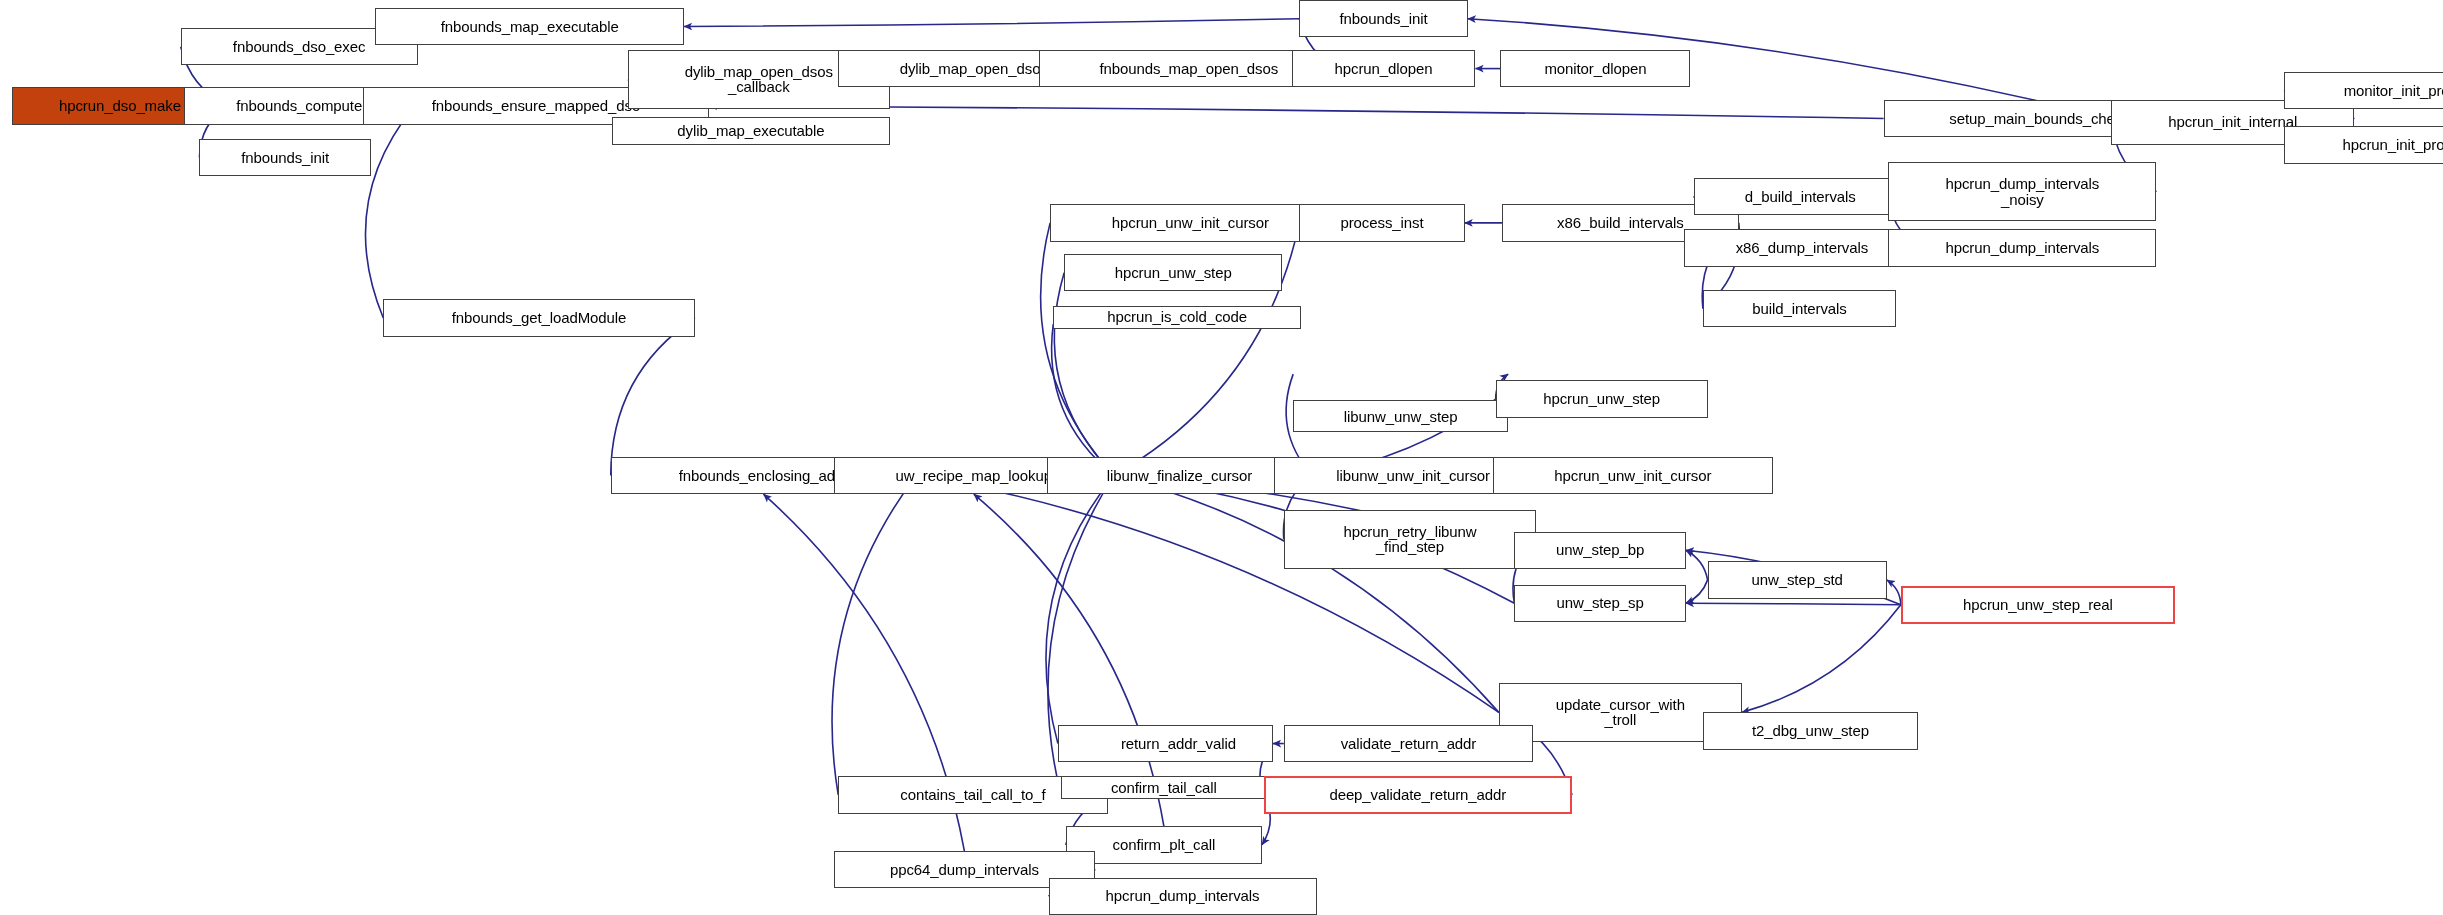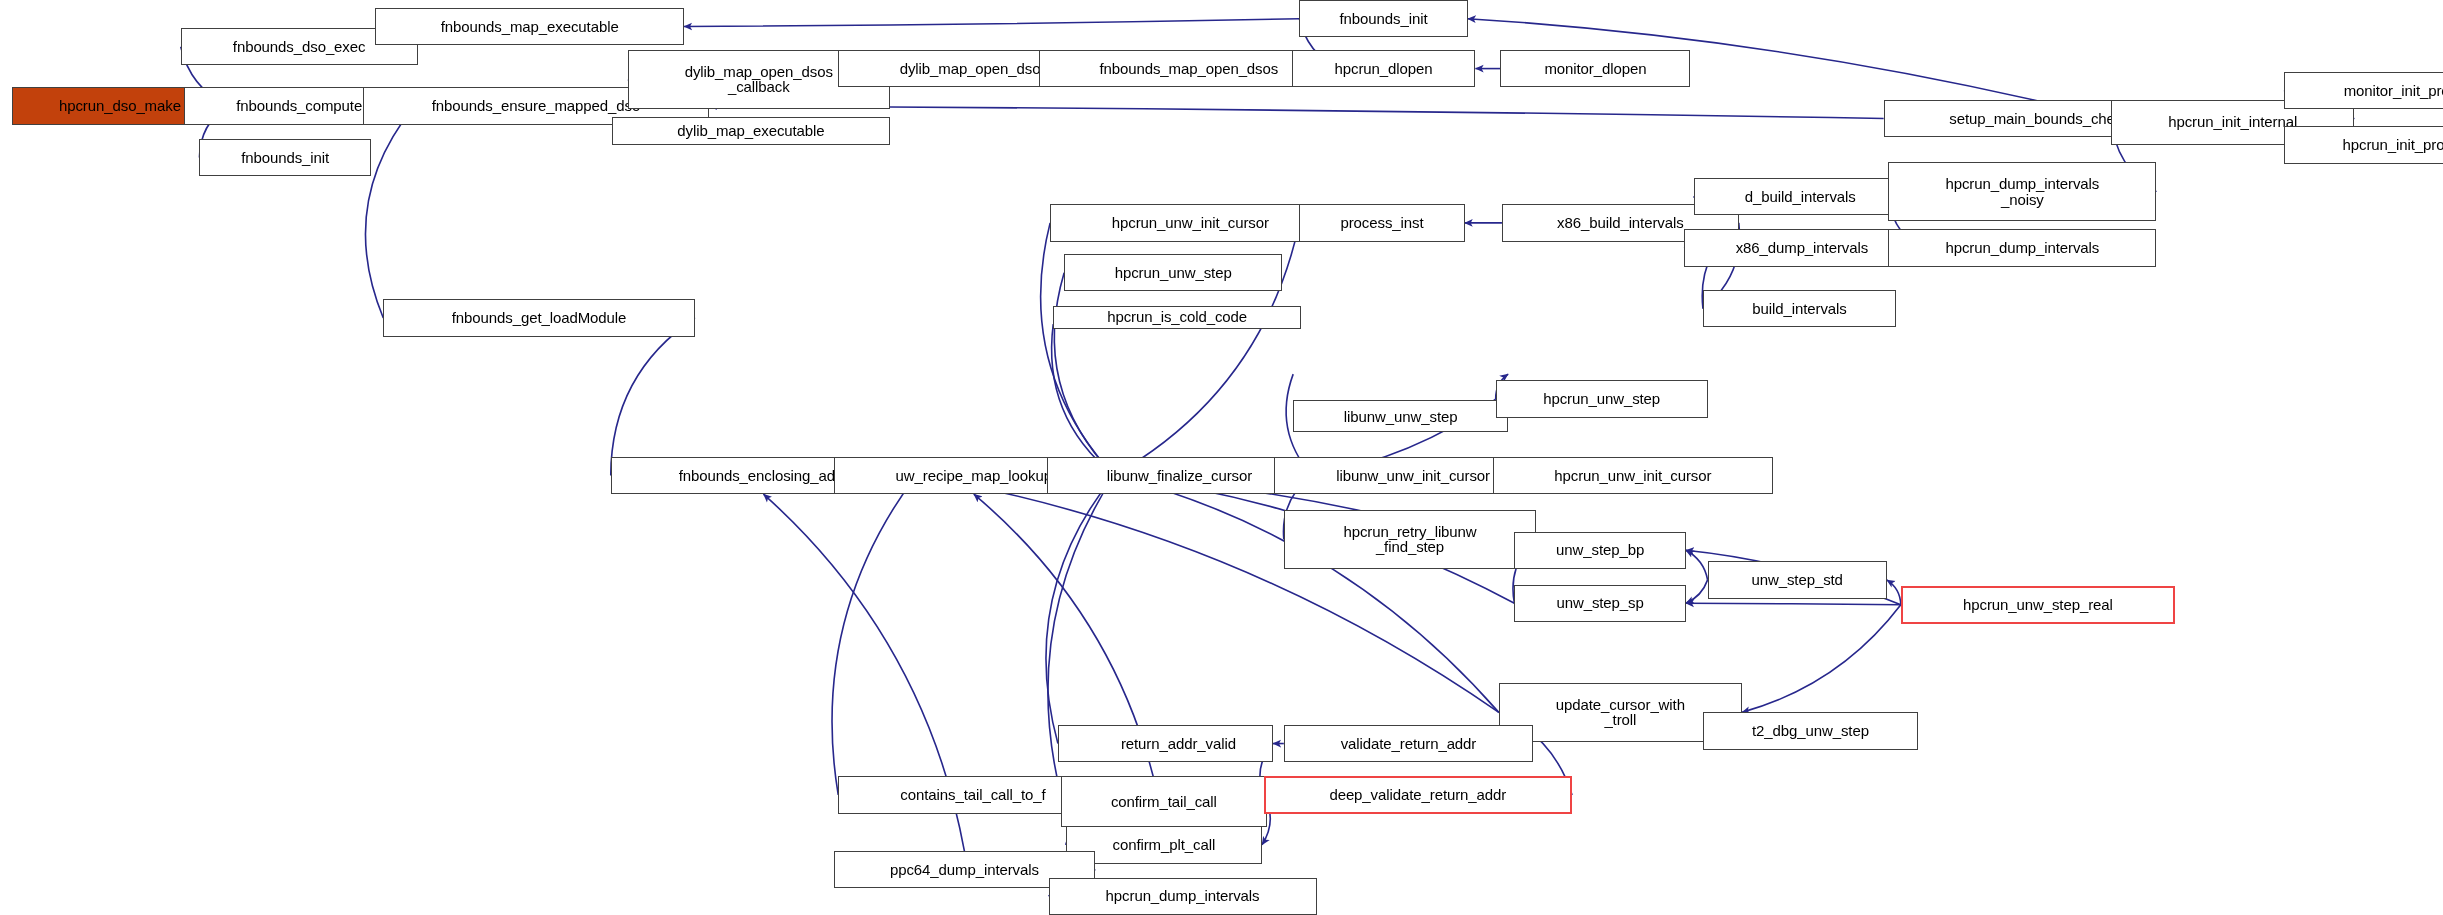--- a/index.html
+++ b/index.html
@@ -135,19 +135,19 @@
       <div class="node" style="left: 1514.41px; top: 531.542px; width: 171.384px; height: 37.4106px;"><span>unw_step_bp</span></div>
       <div class="node" style="left: 1514.41px; top: 584.54px; width: 171.384px; height: 37.4106px;"><span>unw_step_sp</span></div>
       <div class="node" style="left: 1707.61px; top: 561.158px; width: 179.174px; height: 37.4106px;"><span>unw_step_std</span></div>
       <div class="node hl" style="left: 1900.8px; top: 586.099px; width: 274.214px; height: 37.4106px;"><span>hpcrun_unw_step_real</span></div>
       <div class="node" style="left: 1498.83px; top: 682.743px; width: 243.054px; height: 59.2334px;"><span>update_cursor_with
 _troll</span></div>
       <div class="node" style="left: 1702.93px; top: 712.359px; width: 215.009px; height: 37.4106px;"><span>t2_dbg_unw_step</span></div>
       <div class="node" style="left: 1057.91px; top: 724.83px; width: 215.009px; height: 37.4106px; padding-left: 26px;"><span>return_addr_valid</span></div>
       <div class="node" style="left: 1283.82px; top: 724.83px; width: 249.286px; height: 37.4106px;"><span>validate_return_addr</span></div>
       <div class="node" style="left: 838.223px; top: 776.269px; width: 269.54px; height: 37.4106px;"><span>contains_tail_call_to_f</span></div>
-      <div class="node" style="left: 1061.02px; top: 776.269px; width: 205.661px; height: 51px;"><span>confirm_tail_call</span></div>
+      <div class="node" style="left: 1061.02px; top: 776.269px; width: 205.661px; height: 23px;"><span>confirm_tail_call</span></div>
       <div class="node hl" style="left: 1263.57px; top: 776.269px; width: 308.491px; height: 37.4106px;"><span>deep_validate_return_addr</span></div>
       <div class="node" style="left: 1065.7px; top: 826.15px; width: 196.312px; height: 37.4106px;"><span>confirm_plt_call</span></div>
       <div class="node" style="left: 833.549px; top: 851.09px; width: 261.75px; height: 37.4106px;"><span>ppc64_dump_intervals</span></div>
       <div class="node" style="left: 1048.56px; top: 877.589px; width: 267.982px; height: 37.4106px;"><span>hpcrun_dump_intervals</span></div>
     </div>
 </div>
 
 </body></html>

